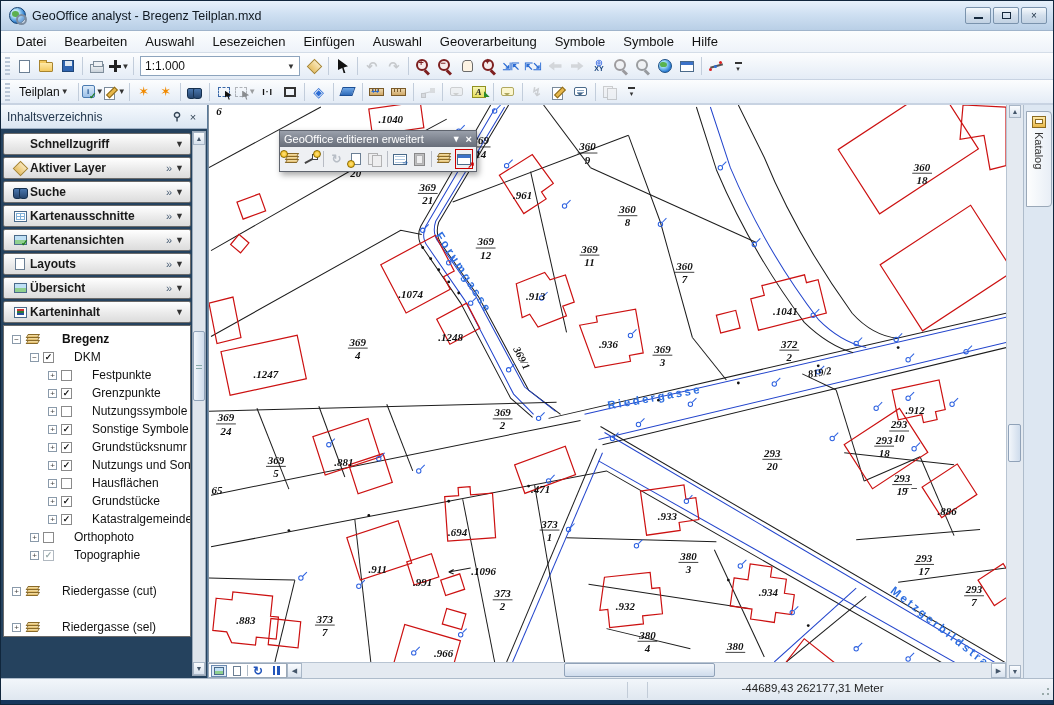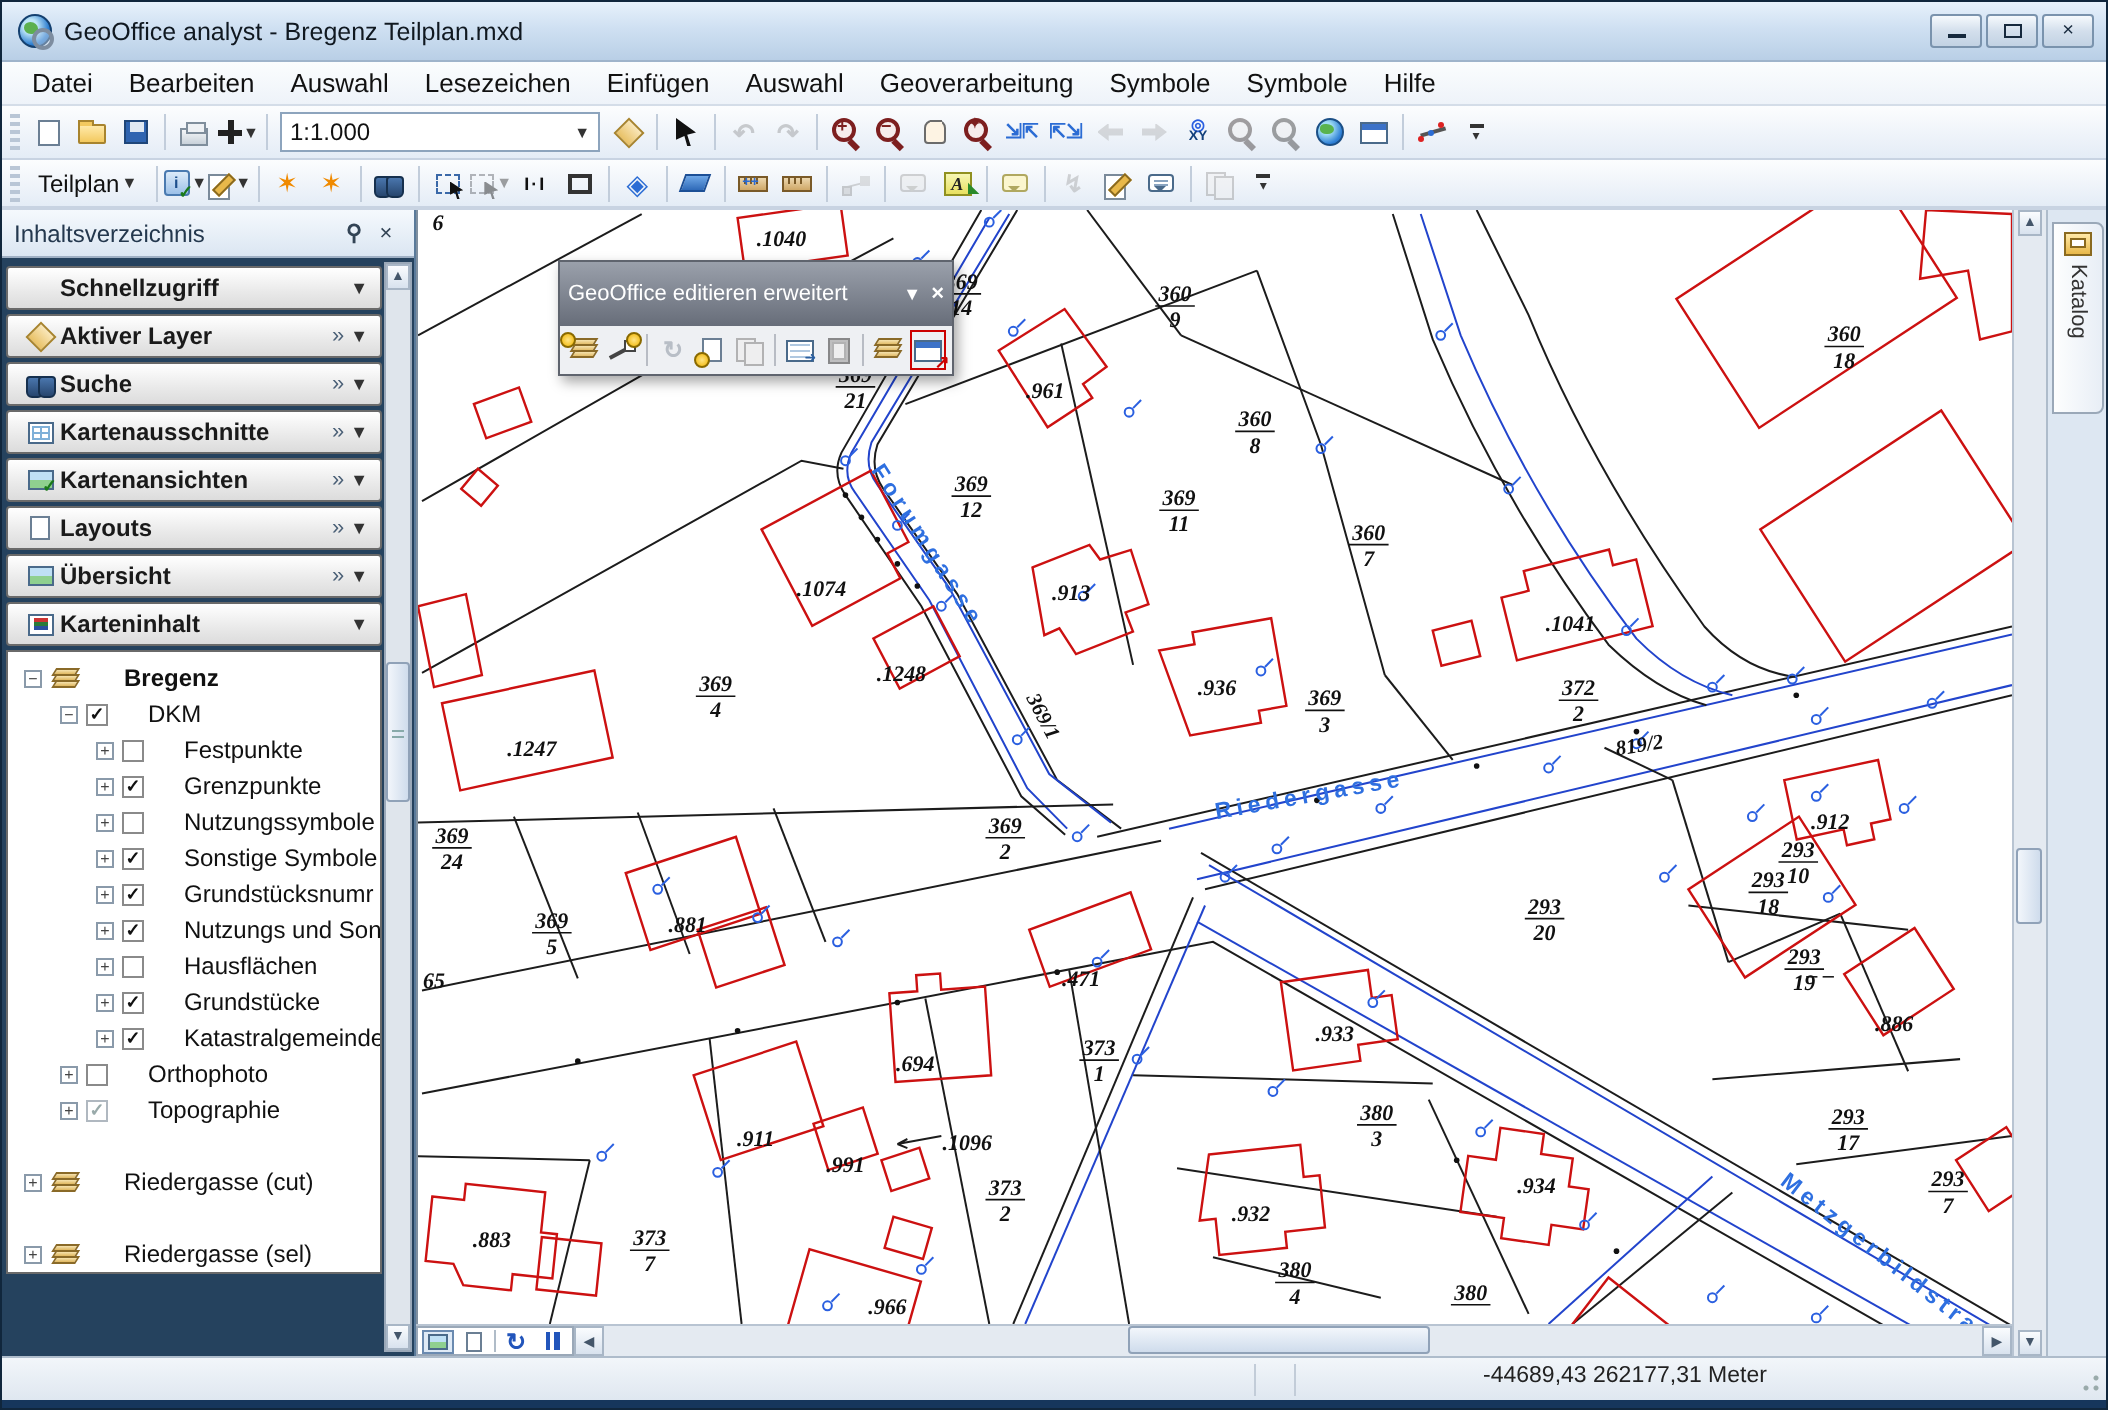--- a/index.html
+++ b/index.html
@@ -162,21 +162,21 @@
   .vs-track{flex:1;width:15px;position:relative;}
   
   .side-strip{width:30px;background:#dde7f2;border-left:1px solid #aebccb;position:relative;}
   .katalog-tab{position:absolute;top:6px;left:2px;width:26px;height:96px;background:linear-gradient(90deg,#fdfefe,#e8eef6);
     border:1px solid #9aa8b8;border-radius:0 4px 4px 0;display:flex;flex-direction:column;align-items:center;padding-top:4px;gap:4px;}
   .katalog-tab .txt{writing-mode:vertical-rl;font-size:11px;color:#333;}
   .ic-kat{width:14px;height:12px;background:linear-gradient(#ffe9a8,#e8b84a);border:1px solid #8a6a20;position:relative;}
   .ic-kat::before{content:"";position:absolute;top:2px;left:2px;right:2px;height:3px;background:#fff;border:1px solid #8a6a20;}
   
   .float-tb{position:absolute;left:70px;top:25px;width:198px;border:1px solid #5f646e;background:#eef0f3;box-shadow:2px 3px 6px rgba(0,0,0,.35);}
-  .float-title{height:32px;background:linear-gradient(#9aa0ab,#676d79);display:flex;align-items:center;padding:0 4px;}
+  .float-title{height:16px;background:linear-gradient(#9aa0ab,#676d79);display:flex;align-items:center;padding:0 4px;}
   .float-title .t{flex:1;font-size:11px;color:#fff;white-space:nowrap;overflow:hidden;}
   .float-title .b{color:#fff;font-size:9px;margin-left:4px;}
   .float-title .x{color:#fff;font-weight:bold;font-size:11px;margin-left:5px;}
   .float-body{display:flex;align-items:center;padding:2px 3px;gap:1px;}
   .ftbtn{width:20px;height:20px;display:flex;align-items:center;justify-content:center;position:relative;}
   .ftbtn.active{border:1px solid #c00;}
   .fsep{width:1px;height:16px;background:#b8bcc4;margin:0 2px;}
   
   .statusbar{height:22px;background:linear-gradient(#f2f6fa,#dfe7f0);border-top:1px solid #aebccb;display:flex;align-items:center;font-size:11.5px;color:#222;}
   .sb-cell{height:16px;border-left:1px solid #c2ccd8;}

